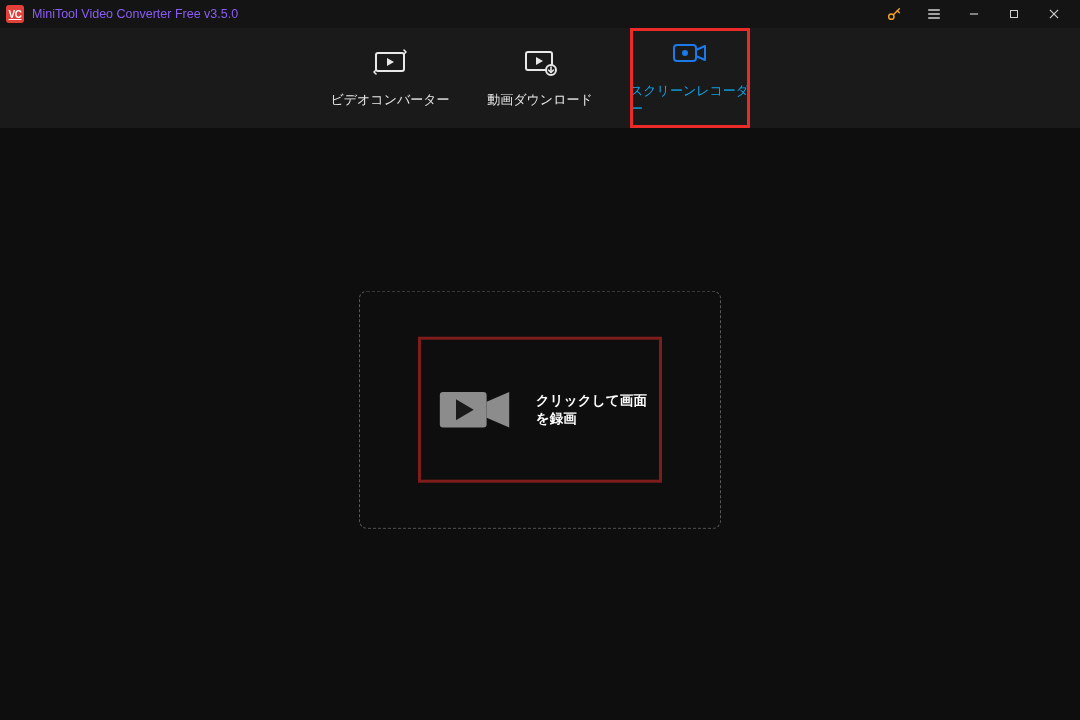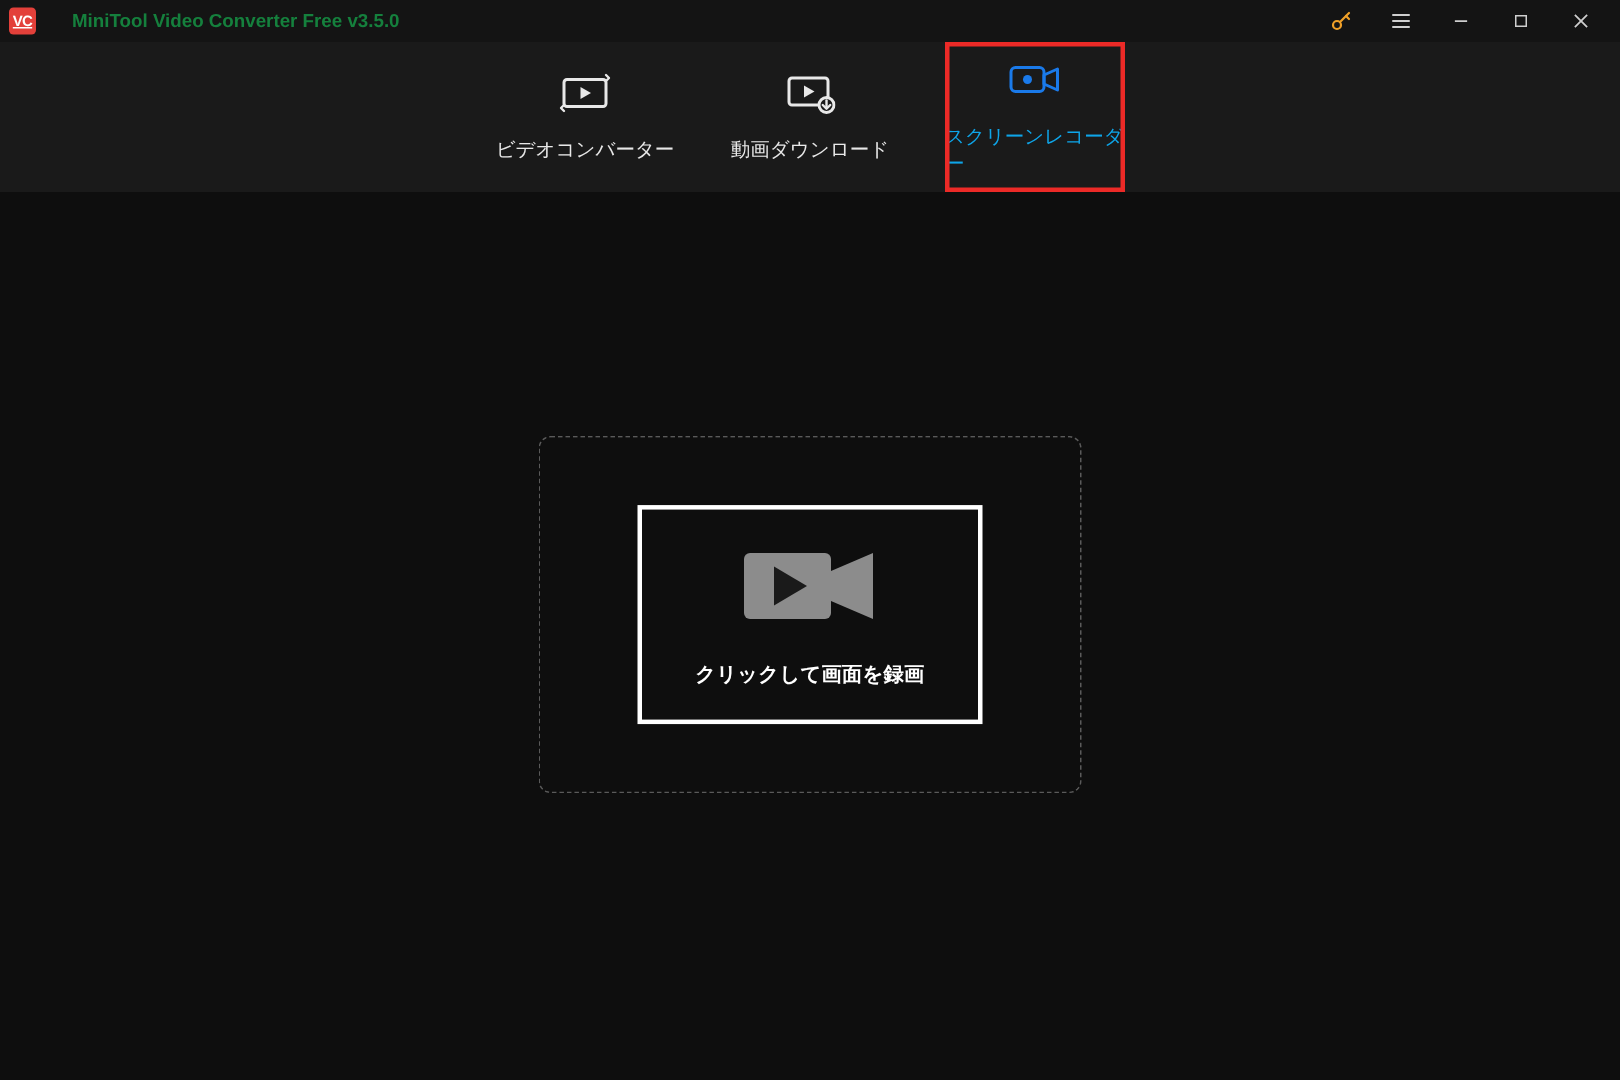--- a/index.html
+++ b/index.html
@@ -31,23 +31,22 @@
   }
   .logo-text {
     color: #fff;
     font-size: 10px;
     font-weight: 700;
     letter-spacing: -0.5px;
     text-decoration: underline;
   }
   .title {
     font-size: 12.5px;
-    color: #15803d;
-    font-weight: 700;
-    margin-left: 16px;
+    color: #8b5cf6;
+    font-weight: 400;
   }
   .title-spacer { flex: 1; }
   .title-btn {
     width: 40px; height: 28px;
     display: flex; align-items: center; justify-content: center;
     color: #cfcfcf;
   }
   .key-icon {
     color: #f0a028;
   }
@@ -98,26 +97,27 @@
     width: 360px; height: 236px;
     border: 1px dashed #5a5a5a;
     border-radius: 8px;
     display: flex;
     align-items: center;
     justify-content: center;
   }
   .record-box {
     width: 224px;
     height: 140px;
-    border: 3px solid #ffffff;
-    display: flex;
-    flex-direction: column;
+    border: 3px solid #7f1d1d;
+    display: flex;
+    flex-direction: row;
     align-items: center;
     justify-content: center;
     gap: 20px;
+    padding-left: 14px;
   }
   .record-label {
     font-size: 13.5px;
     font-weight: 700;
     color: #fff;
     letter-spacing: 0.2px;
   }
   svg { display: block; }
 </style>
 </head>

